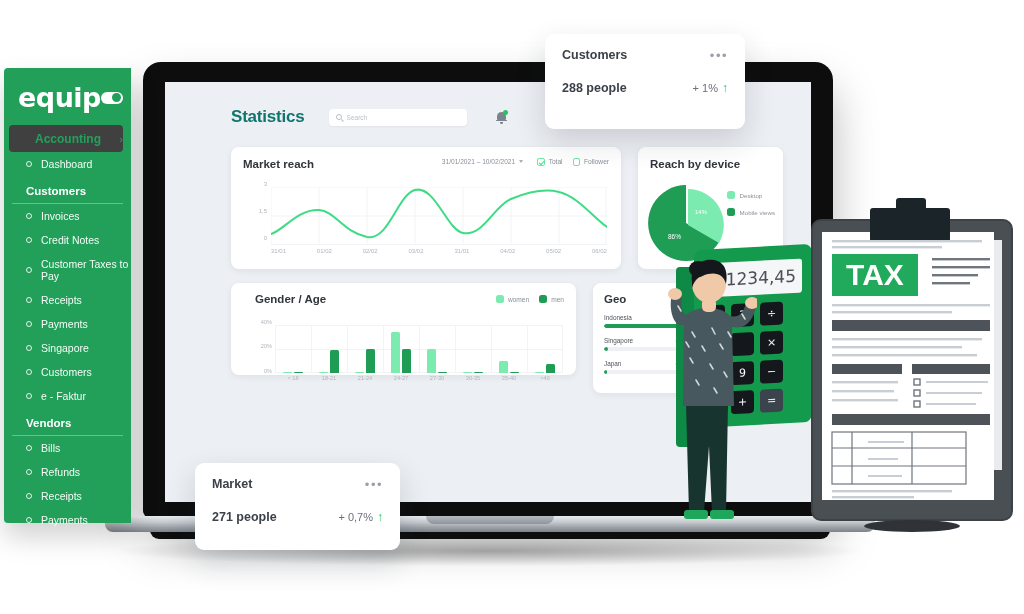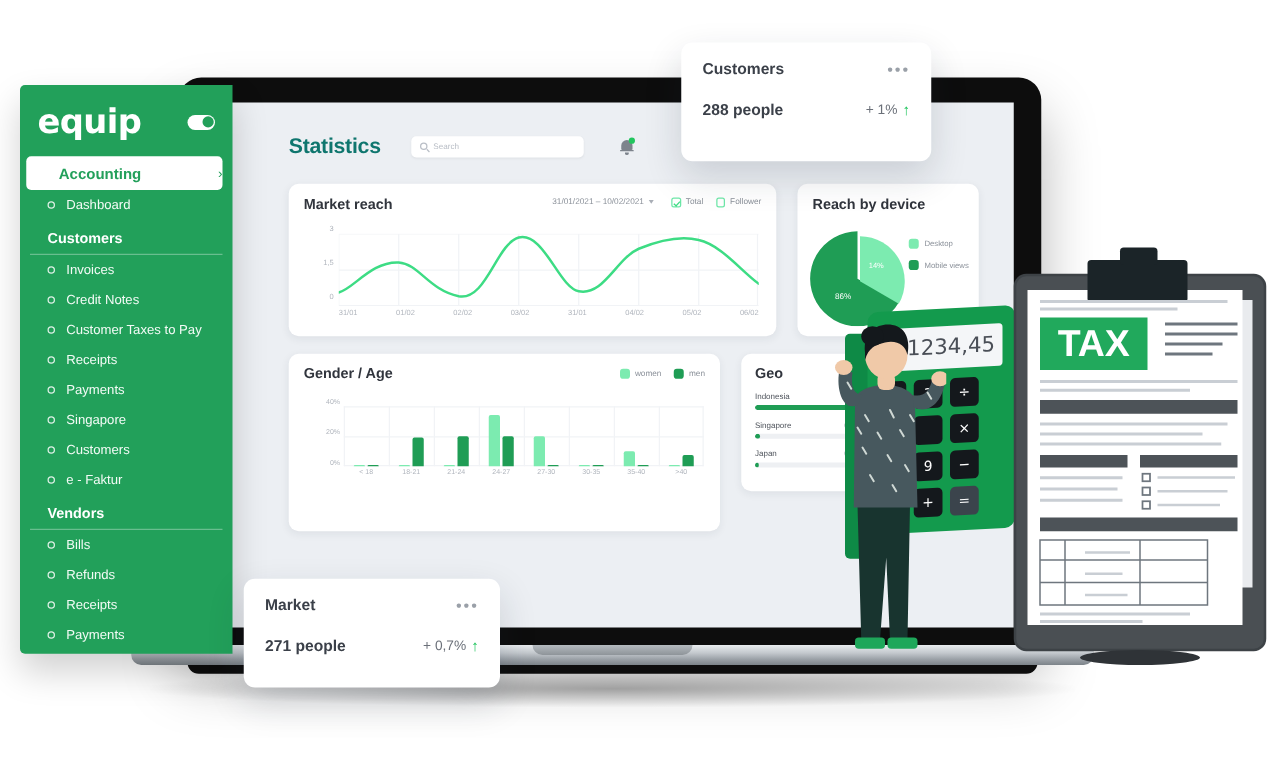--- a/index.html
+++ b/index.html
@@ -45,43 +45,43 @@
     filter: blur(.3px);
   }
   .laptop-shadow {
     position: absolute; left: 120px; top: 536px;
     width: 740px; height: 30px;
     background: radial-gradient(ellipse at center, rgba(0,0,0,.30) 0%, rgba(0,0,0,0) 72%);
   }
 
   
   .sidebar {
-    position: absolute; left: 16px; top: 68px;
-    width: 170px; height: 455px;
+    position: absolute; left: 4px; top: 68px;
+    width: 127px; height: 455px;
     background: #22a05a;
     border-radius: 4px 0 0 4px;
     padding: 14px 0 0 0;
     z-index: 20;
     box-shadow: 0 14px 28px rgba(0,0,0,.18);
   }
   .logo-row { display:flex; align-items:center; justify-content:space-between; padding: 2px 14px 0 14px; }
   .logo-text {
     color:#fff; font-size: 27px; font-weight: 700; letter-spacing: -.5px; line-height: 1;
     font-family: "DejaVu Sans", sans-serif;
   }
   .toggle {
     width: 22px; height: 12px; border-radius: 7px; background: #ffffff;
     position: relative; flex: 0 0 auto;
   }
   .toggle i {
     position:absolute; right:1.5px; top:1.5px; width:9px; height:9px;
     border-radius:50%; background:#22a05a; display:block;
   }
   .acct-pill {
-    margin: 14px 8px 0 5px; height: 27px; background:#ffffff; border-radius: 4px;
+    margin: 14px 8px 0 5px; height: 27px; background:#404040; border-radius: 4px;
     display:flex; align-items:center; justify-content:space-between;
     padding: 0 0 0 26px;
   }
   .acct-pill span.lbl { color:#23a05b; font-size: 12px; font-weight: 700; }
   .acct-pill span.chev { color:#23a05b; font-size: 11px; }
   .side-group { color:#fff; font-size: 11.5px; font-weight: 700; padding: 9px 0 6px 22px; }
   .side-rule { height:1px; background: rgba(255,255,255,.32); margin: 0 8px 0 8px; }
   .side-item {
     display:flex; align-items:center; gap: 9px;
     padding: 6px 0 6px 22px; color: #f3fbf6; font-size: 10.5px;
@@ -130,21 +130,21 @@
   .mkt-yaxis div { position:absolute; right:4px; font-size:6px; color:#b0b5bd; }
   .mkt-xaxis { position:absolute; left:40px; top:101px; width:336px; display:flex; justify-content:space-between;}
   .mkt-xaxis div { font-size:6px; color:#b0b5bd; }
 
   .device { width: 145px; height: 122px; padding: 11px 11px 0 12px; position:relative; overflow:hidden;}
   .device-legend { position:absolute; right:8px; top:44px; display:flex; flex-direction:column; gap:9px;}
   .device-legend .itm { display:flex; align-items:center; gap:5px; font-size:6.2px; color:#8a9099; }
   .sw { width:8px; height:8px; border-radius:2.5px; }
 
   .row2 { display:flex; gap: 17px; margin-top: 14px; }
-  .ga { width: 345px; height: 142px; padding: 10px 12px 5px 12px; position:relative; }
+  .ga { width: 345px; height: 92px; padding: 10px 12px 5px 24px; position:relative; }
   .ga-head { display:flex; align-items:center; justify-content:space-between; }
   .ga-plot { position:absolute; left:44px; top:42px; width:288px; height:48px; display:flex; align-items:flex-end; }
   .ga-grid { position:absolute; left:44px; top:42px; width:288px; height:48px; }
   .ga-grid i { position:absolute; top:0; width:1px; height:48px; background:#f1f3f6; }
   .ga-grid b { position:absolute; left:0; width:288px; height:1px; background:#f1f3f6; }
   .ga-yaxis { position:absolute; left:14px; top:36px; width:30px; height:58px;}
   .ga-yaxis div { position:absolute; right:3px; font-size:5.6px; color:#b0b5bd; }
   .ga-xaxis { position:absolute; left:44px; top:92px; width:288px; display:flex; }
   .ga-xaxis div { flex:1; text-align:center; font-size:5.6px; color:#b0b5bd; }
   .grp { flex:1; display:flex; align-items:flex-end; justify-content:center; gap:2px; height:48px;}

